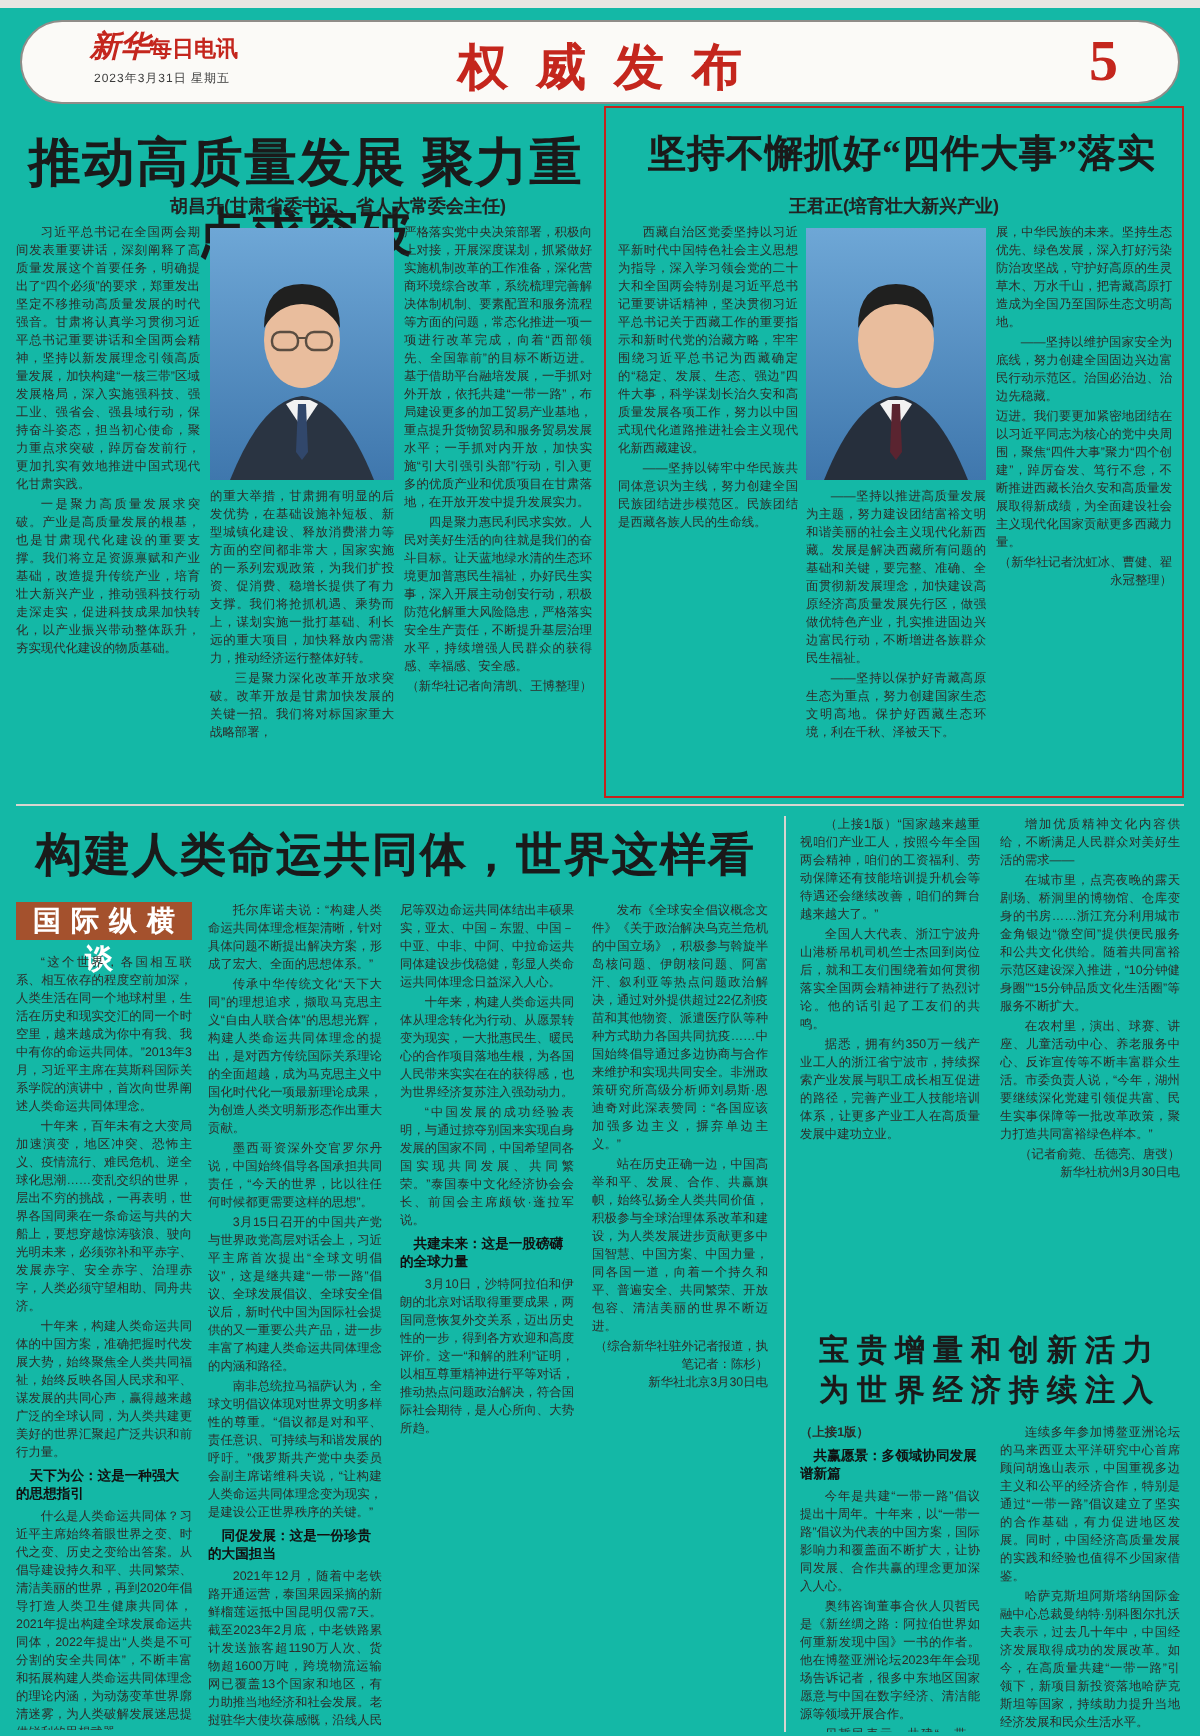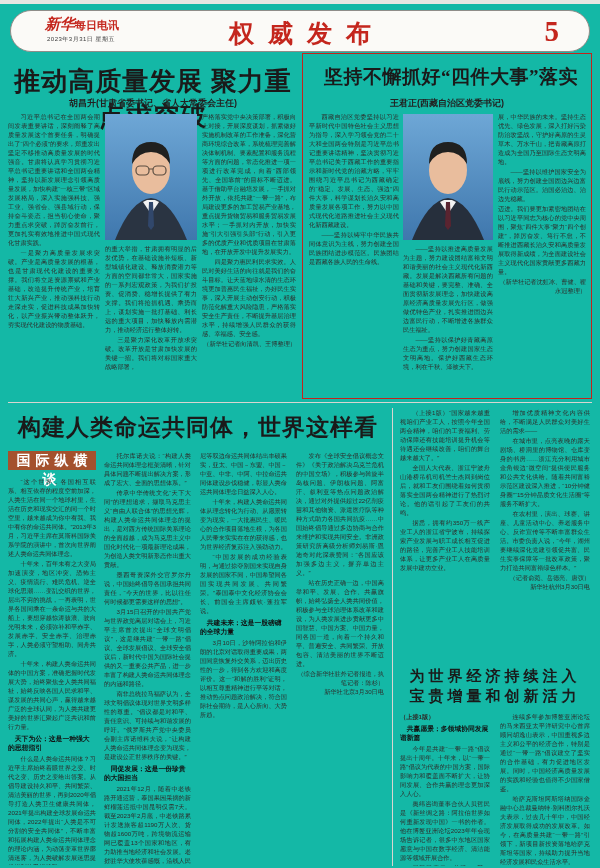--- a/index.html
+++ b/index.html
@@ -41,21 +41,21 @@
     <div class="brand">
       <span class="b1">新华</span><span class="b2">每日电讯</span>
     </div>
     <div class="mdate">2023年3月31日 星期五</div>
     <div class="mtitle">权威发布</div>
     <div class="mnum">5</div>
   </div>
 
   <div>
     <div class="hl" style="left:8px;top:60px;width:290px;font-size:26px;letter-spacing:1px;">推动高质量发展 聚力重点求突破</div>
-    <div class="byline" style="left:8px;top:93px;width:290px;">胡昌升(甘肃省委书记、省人大常委会主任)</div>
+    <div class="byline" style="left:24px;top:93px;width:290px;">胡昌升(甘肃省委书记、省人大常委会主任)</div>
 
     <div class="col" style="left:8px;top:108px;width:92px;height:284px;">
       <p class="bt">习近平总书记在全国两会期间发表重要讲话，深刻阐释了高质量发展这个首要任务，明确提出了“四个必须”的要求，郑重发出坚定不移推动高质量发展的时代强音。甘肃将认真学习贯彻习近平总书记重要讲话和全国两会精神，坚持以新发展理念引领高质量发展，加快构建“一核三带”区域发展格局，深入实施强科技、强工业、强省会、强县域行动，保持奋斗姿态，担当初心使命，聚力重点求突破，踔厉奋发前行，更加扎实有效地推进中国式现代化甘肃实践。</p>
       <p class="bt">一是聚力高质量发展求突破。产业是高质量发展的根基，也是甘肃现代化建设的重要支撑。我们将立足资源禀赋和产业基础，改造提升传统产业，培育壮大新兴产业，推动强科技行动走深走实，促进科技成果加快转化，以产业振兴带动整体跃升，夯实现代化建设的物质基础。</p>
     </div>
 
     <div class="photo" style="left:105px;top:110px;width:92px;height:126px;">
       <svg width="92" height="126" viewBox="0 0 92 126">
         <defs>
           <linearGradient id="bg1" x1="0" y1="0" x2="0" y2="1">
@@ -82,21 +82,21 @@
     <div class="col" style="left:202px;top:108px;width:94px;height:284px;">
       <p class="bt noind">严格落实党中央决策部署，积极向上对接，开展深度谋划，抓紧做好实施机制改革的工作准备，深化营商环境综合改革，系统梳理完善解决体制机制、要素配置和服务流程等方面的问题，常态化推进一项一项进行改革完成，向着“西部领先、全国靠前”的目标不断迈进。基于借助平台融培发展，一手抓对外开放，依托共建“一带一路”，布局建设更多的加工贸易产业基地，重点提升货物贸易和服务贸易发展水平；一手抓对内开放，加快实施“引大引强引头部”行动，引入更多的优质产业和优质项目在甘肃落地，在开放开发中提升发展实力。</p>
       <p class="bt">四是聚力惠民利民求实效。人民对美好生活的向往就是我们的奋斗目标。让天蓝地绿水清的生态环境更加普惠民生福祉，办好民生实事，深入开展主动创安行动，积极防范化解重大风险隐患，严格落实安全生产责任，不断提升基层治理水平，持续增强人民群众的获得感、幸福感、安全感。</p>
       <p class="sig">（新华社记者向清凯、王博整理）</p>
     </div>
   </div>
 
   <div class="redbox" style="left:302px;top:49px;width:288px;height:344px;"></div>
   <div>
     <div class="hl" style="left:304px;top:60px;width:294px;font-size:19px;letter-spacing:0.5px;">坚持不懈抓好“四件大事”落实</div>
-    <div class="byline" style="left:304px;top:93px;width:286px;">王君正(西藏自治区党委书记)</div>
+    <div class="byline" style="left:304px;top:93px;width:286px;">王君正(培育壮大新兴产业)</div>
 
     <div class="col" style="left:309px;top:108px;width:90px;height:278px;">
       <p class="bt">西藏自治区党委坚持以习近平新时代中国特色社会主义思想为指导，深入学习领会党的二十大和全国两会特别是习近平总书记重要讲话精神，坚决贯彻习近平总书记关于西藏工作的重要指示和新时代党的治藏方略，牢牢围绕习近平总书记为西藏确定的“稳定、发展、生态、强边”四件大事，科学谋划长治久安和高质量发展各项工作，努力以中国式现代化道路推进社会主义现代化新西藏建设。</p>
       <p class="bt">——坚持以铸牢中华民族共同体意识为主线，努力创建全国民族团结进步模范区。民族团结是西藏各族人民的生命线。</p>
     </div>
 
     <div class="photo" style="left:403px;top:110px;width:90px;height:126px;">
       <svg width="90" height="126" viewBox="0 0 90 126">
         <defs>
           <linearGradient id="bg2" x1="0" y1="0" x2="0" y2="1">
@@ -177,22 +177,22 @@
       <p class="bt">增加优质精神文化内容供给，不断满足人民群众对美好生活的需求——</p>
       <p class="bt">在城市里，点亮夜晚的露天剧场、桥洞里的博物馆、仓库变身的书房……浙江充分利用城市金角银边“微空间”提供便民服务和公共文化供给。随着共同富裕示范区建设深入推进，“10分钟健身圈”“15分钟品质文化生活圈”等服务不断扩大。</p>
       <p class="bt">在农村里，演出、球赛、讲座、儿童活动中心、养老服务中心、反诈宣传等不断丰富群众生活。市委负责人说，“今年，湖州要继续深化党建引领促共富、民生实事保障等一批改革政策，聚力打造共同富裕绿色样本。”</p>
       <p class="sig">（记者俞菀、岳德亮、唐弢）</p>
       <p class="sig">新华社杭州3月30日电</p>
     </div>
   </div>
 
   <div>
     <div class="econ-hl" style="left:398px;top:662px;width:194px;">
+      <div>宝贵增量和创新活力</div>
       <div>为世界经济持续注入</div>
-      <div>宝贵增量和创新活力</div>
     </div>
     <div class="col" style="left:400px;top:708px;width:90px;height:154px;">
       <p class="bt noind" style="font-weight:bold;">（上接1版）</p>
       <p class="sub">共赢愿景：多领域协同发展谱新篇</p>
       <p class="bt">今年是共建“一带一路”倡议提出十周年。十年来，以“一带一路”倡议为代表的中国方案，国际影响力和覆盖面不断扩大，让协同发展、合作共赢的理念更加深入人心。</p>
       <p class="bt">奥纬咨询董事合伙人贝哲民是《新丝绸之路：阿拉伯世界如何重新发现中国》一书的作者。他在博鳌亚洲论坛2023年年会现场告诉记者，很多中东地区国家愿意与中国在数字经济、清洁能源等领域开展合作。</p>
       <p class="bt">贝哲民表示，共建“一带一路”有力推动了多边合作，带动亚洲及沿线地区协同发展。特别是在东南亚地区，共建“一带一路”带来大量工业园、港口等设施，有力支撑了全球制造业发展。</p>
     </div>
     <div class="col" style="left:500px;top:708px;width:90px;height:154px;">
       <p class="bt">连续多年参加博鳌亚洲论坛的马来西亚太平洋研究中心首席顾问胡逸山表示，中国重视多边主义和公平的经济合作，特别是通过“一带一路”倡议建立了坚实的合作基础，有力促进地区发展。同时，中国经济高质量发展的实践和经验也值得不少国家借鉴。</p>

